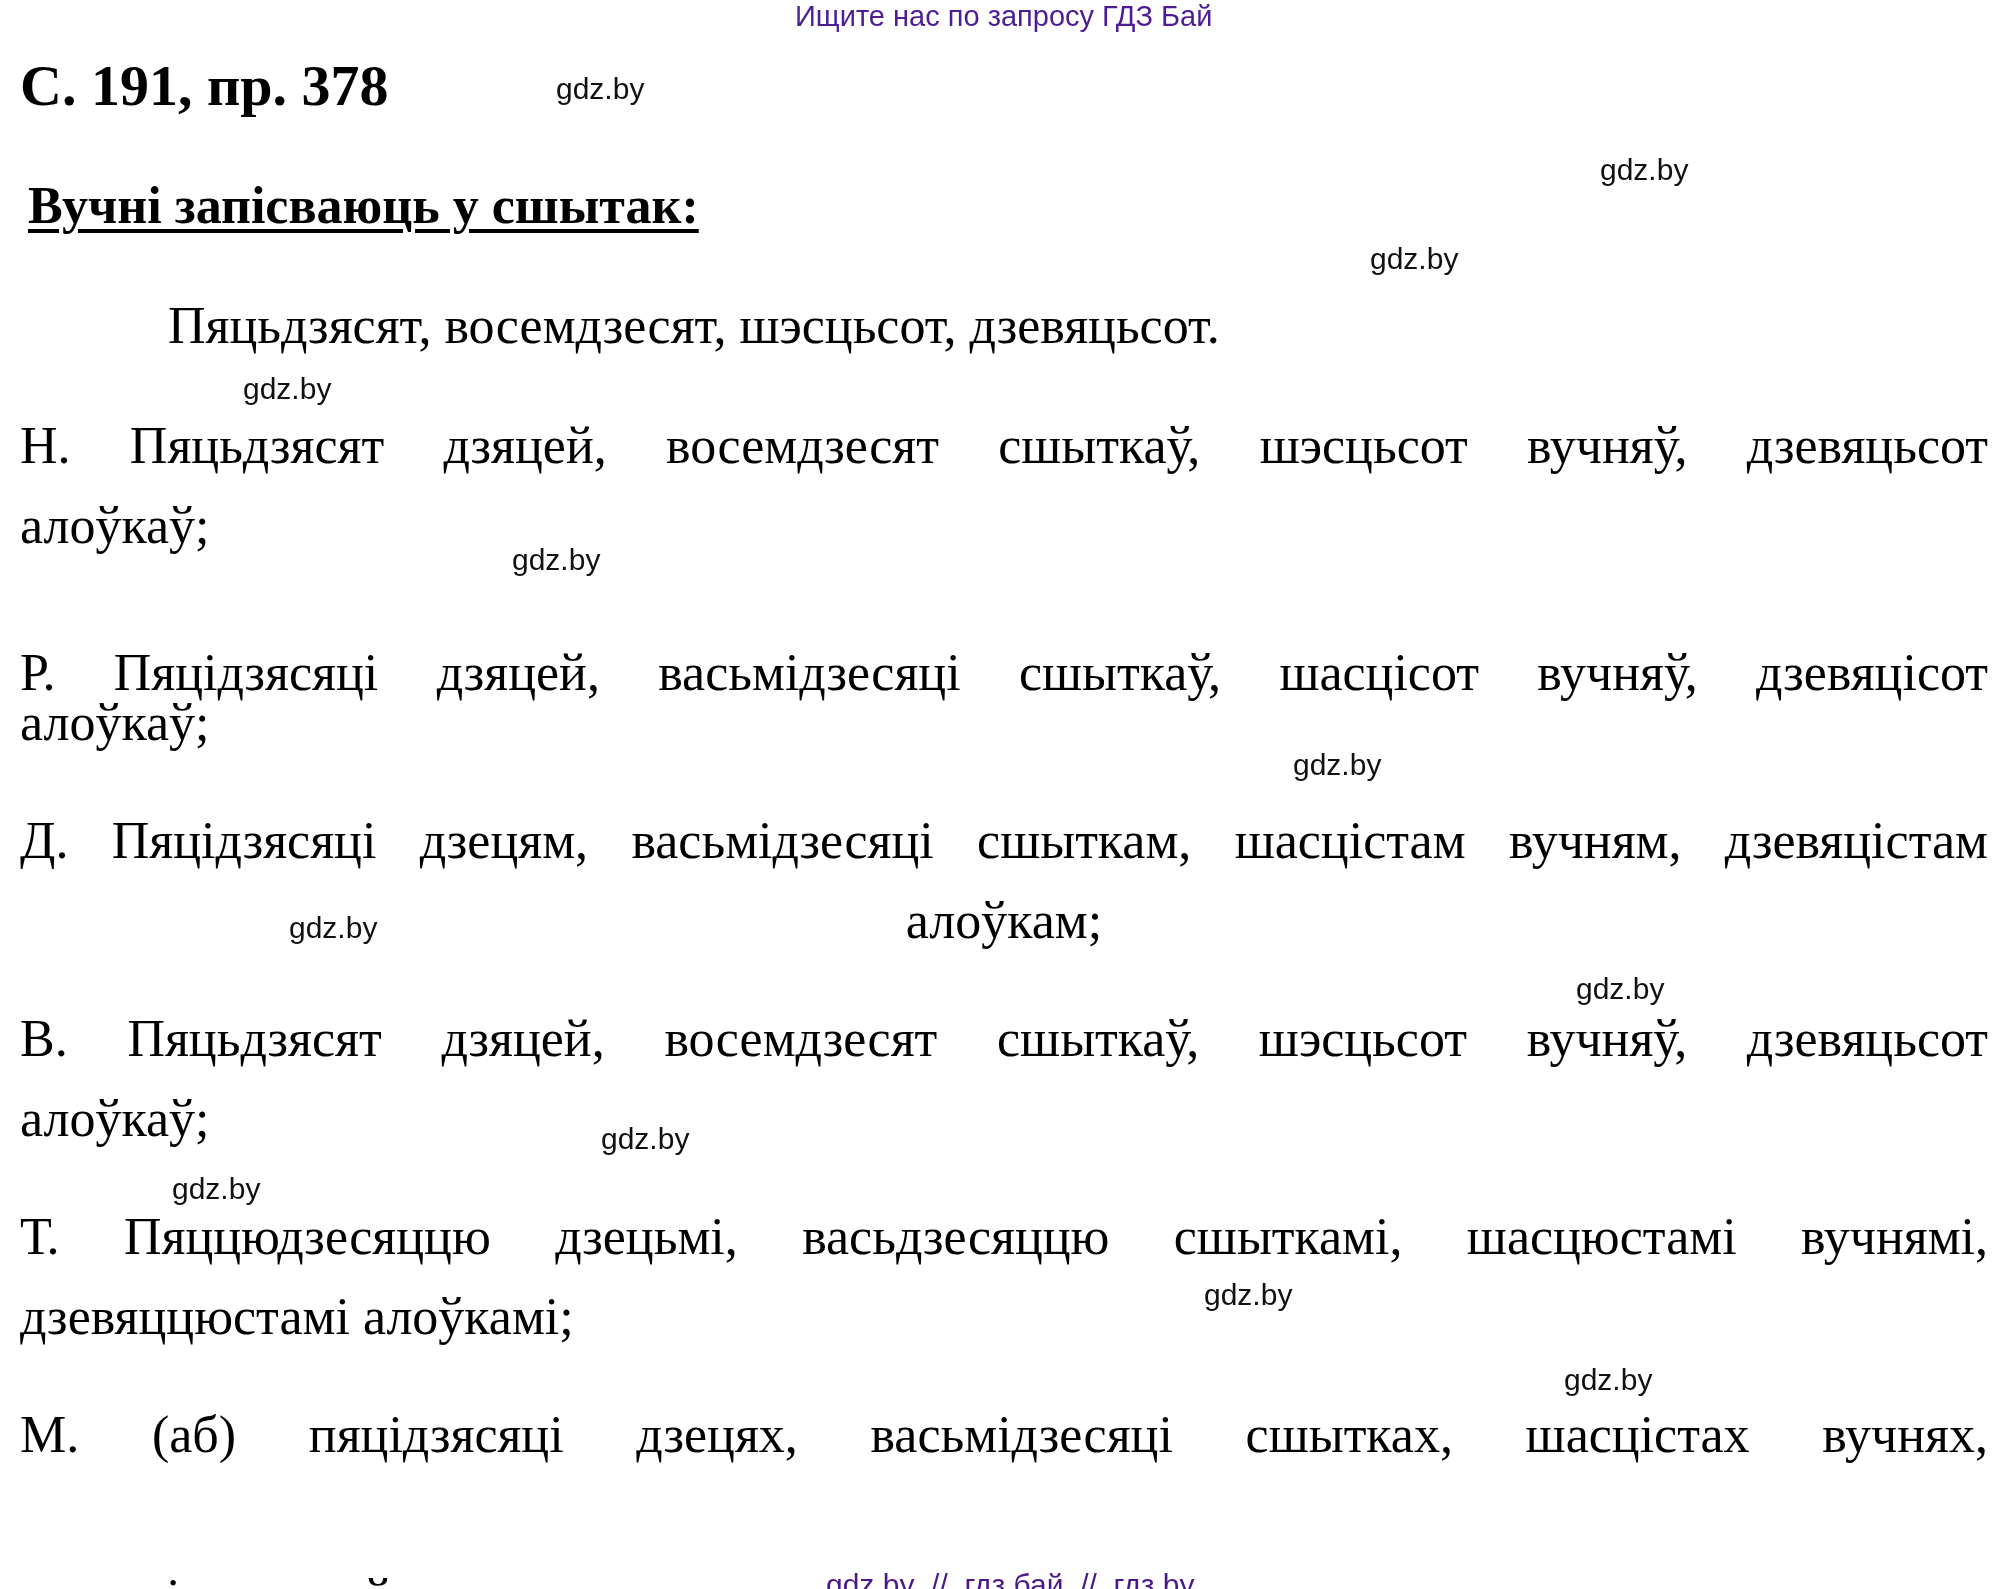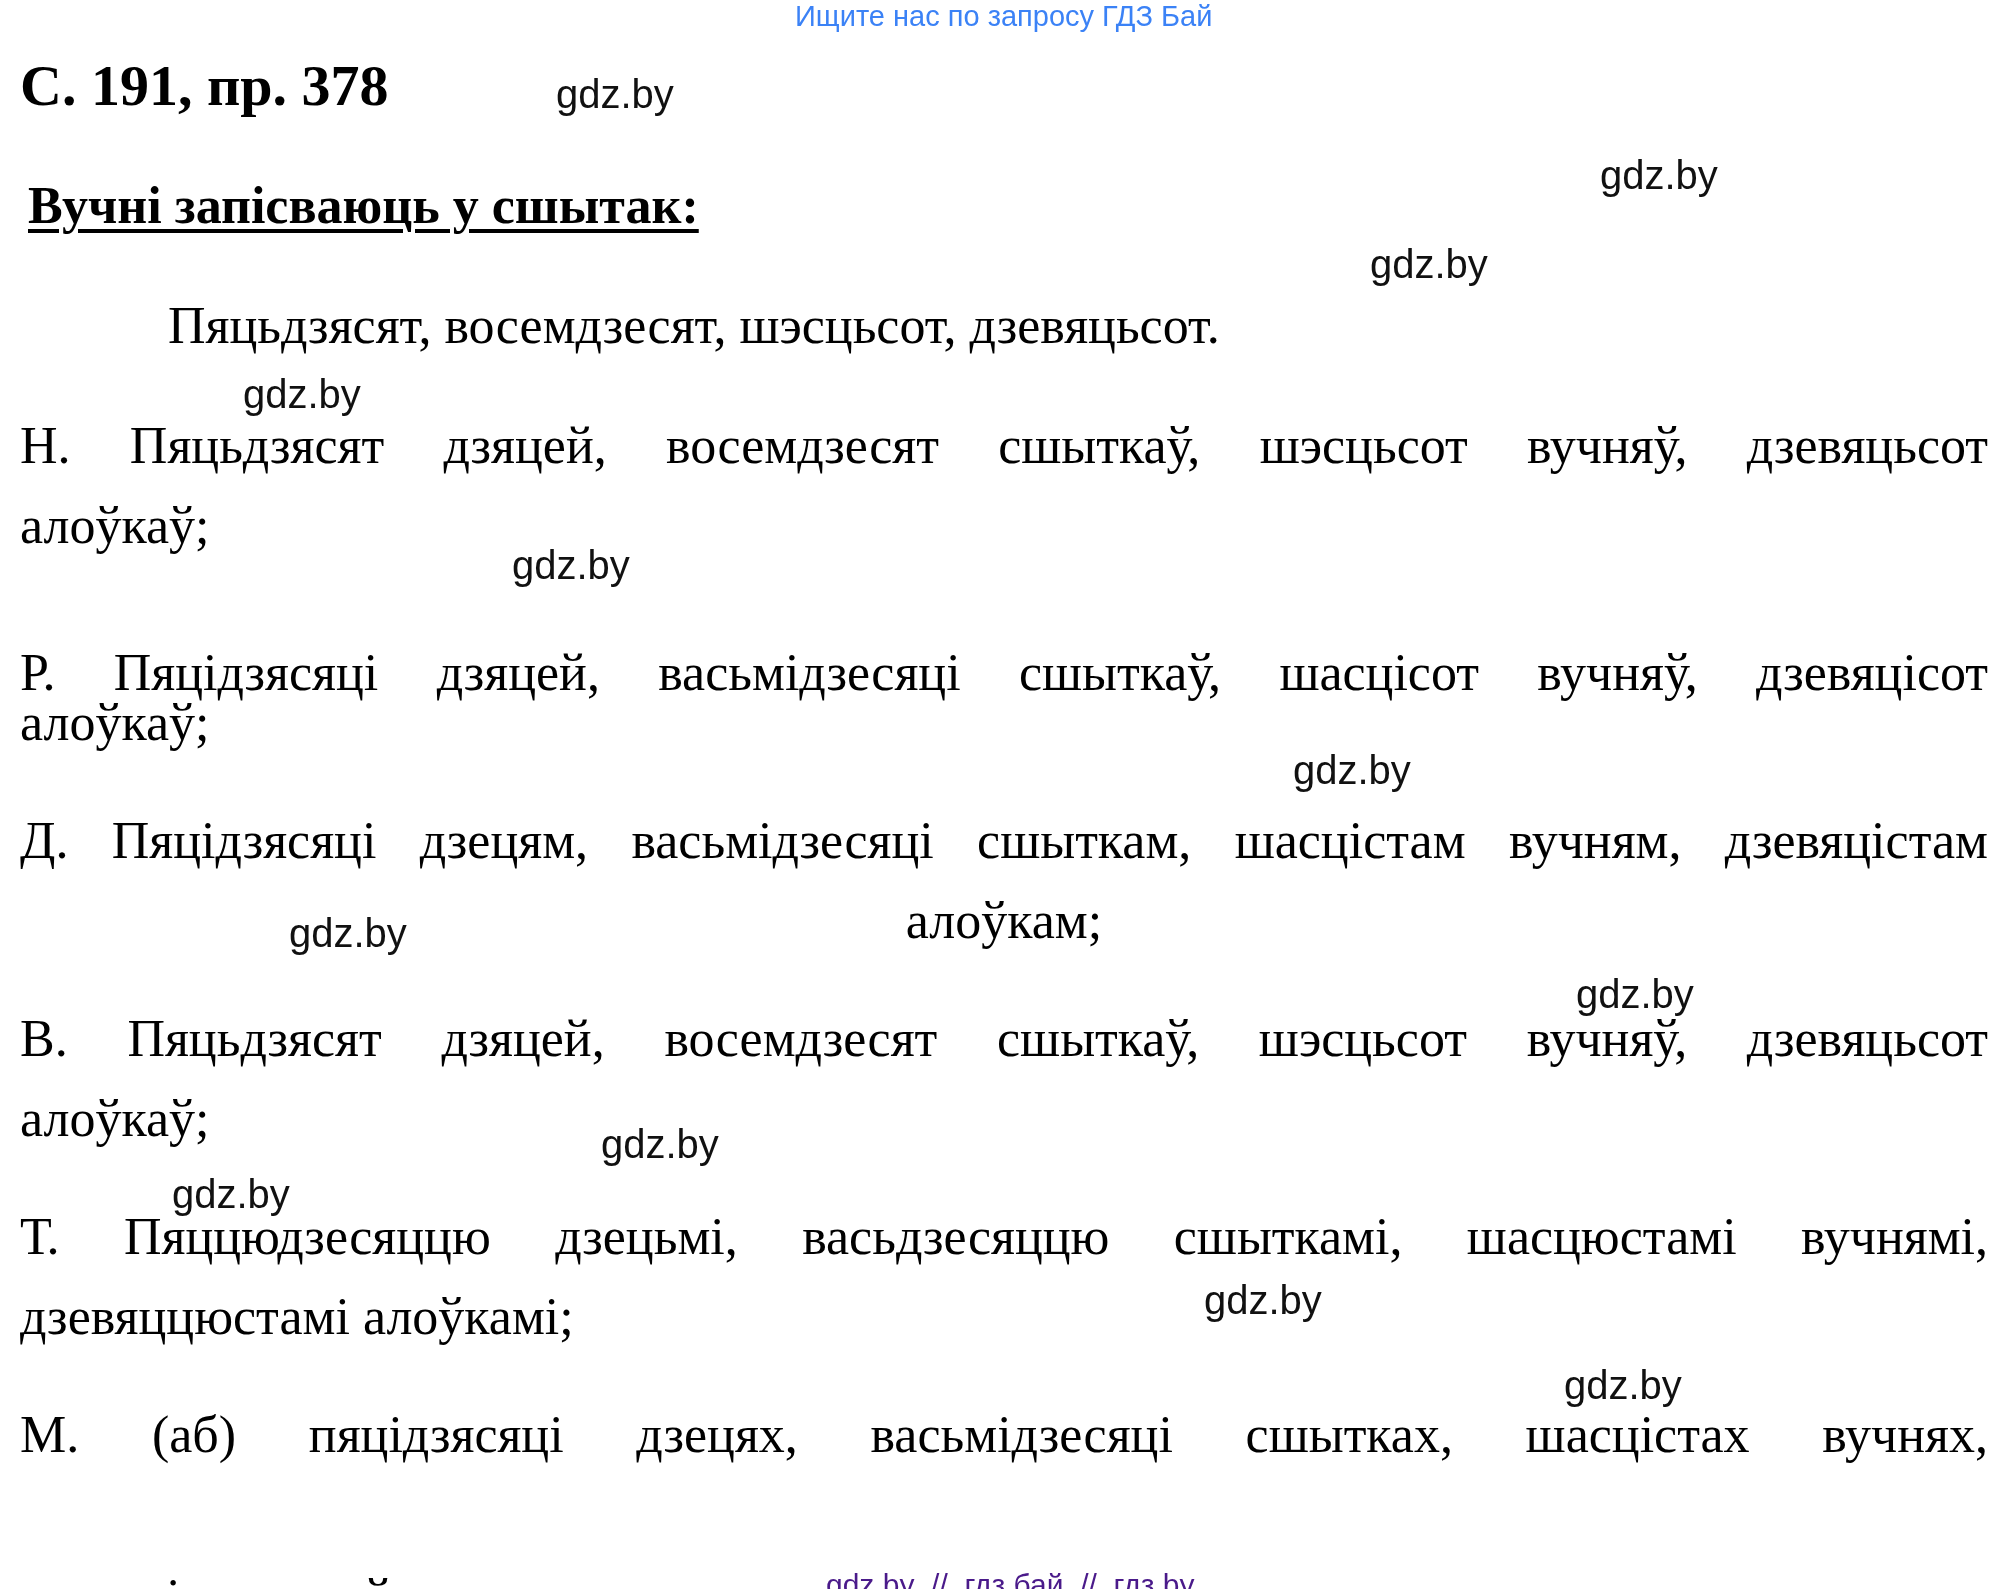--- a/index.html
+++ b/index.html
@@ -1,21 +1,21 @@
 <!DOCTYPE html>
 <html><head>
   <meta charset="utf-8">
   <style>
     html, body { margin: 0; padding: 0; background: #ffffff; }
     body { width: 2004px; height: 1589px; position: relative; overflow: hidden; }
     .abs { position: absolute; white-space: nowrap; }
-    .banner { color: #3b82f6; font-family: "Liberation Sans", sans-serif; font-size: 29px; top: 0px; left: 795px; }
+    .banner { color: #4c1d95; font-family: "Liberation Sans", sans-serif; font-size: 29px; top: 0px; left: 795px; }
     .title { font-family: "Liberation Serif", serif; font-weight: bold; font-size: 58px; left: 20px; top: 52px; color: #000; }
     .subtitle { font-family: "Liberation Serif", serif; font-weight: bold; font-size: 52px; left: 28px; top: 176px; color: #000; text-decoration: underline; text-decoration-thickness: 4px; text-underline-offset: 6px; }
-    .wm { font-family: "Liberation Sans", sans-serif; font-size: 40px; color: #111; }
+    .wm { font-family: "Liberation Sans", sans-serif; font-size: 30px; color: #111; }
     .line { font-family: "Liberation Serif", serif; font-size: 52px; color: #000; position: absolute; left: 20px; width: 1968px; }
     .just { text-align: justify; text-align-last: justify; }
     .intro { font-family: "Liberation Serif", serif; font-size: 52px; color: #000; left: 168px; top: 296px; }
     .footer { font-family: "Liberation Sans", sans-serif; font-size: 30px; color: #4a1a8a; left: 826px; top: 1568px; }
   </style>
 </head>
 <body>
 
 <div class="abs banner">Ищите нас по запросу ГДЗ Бай</div>
 

